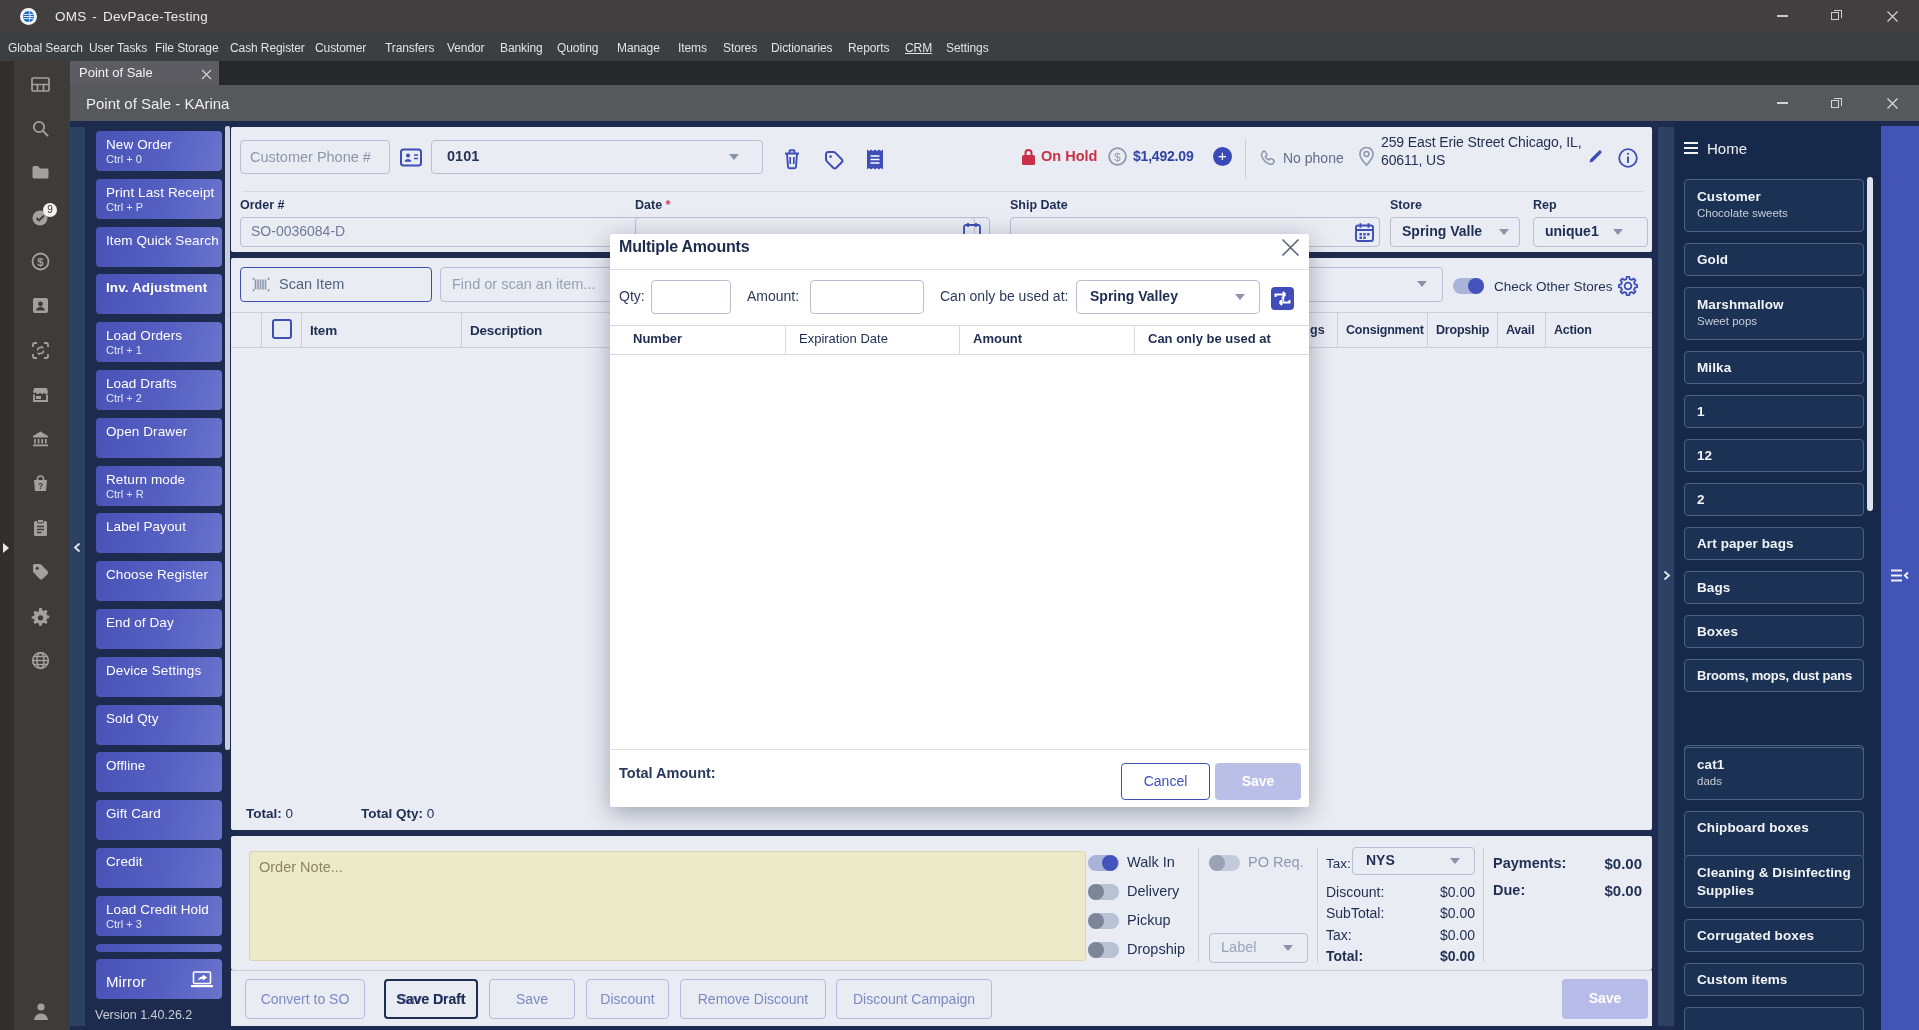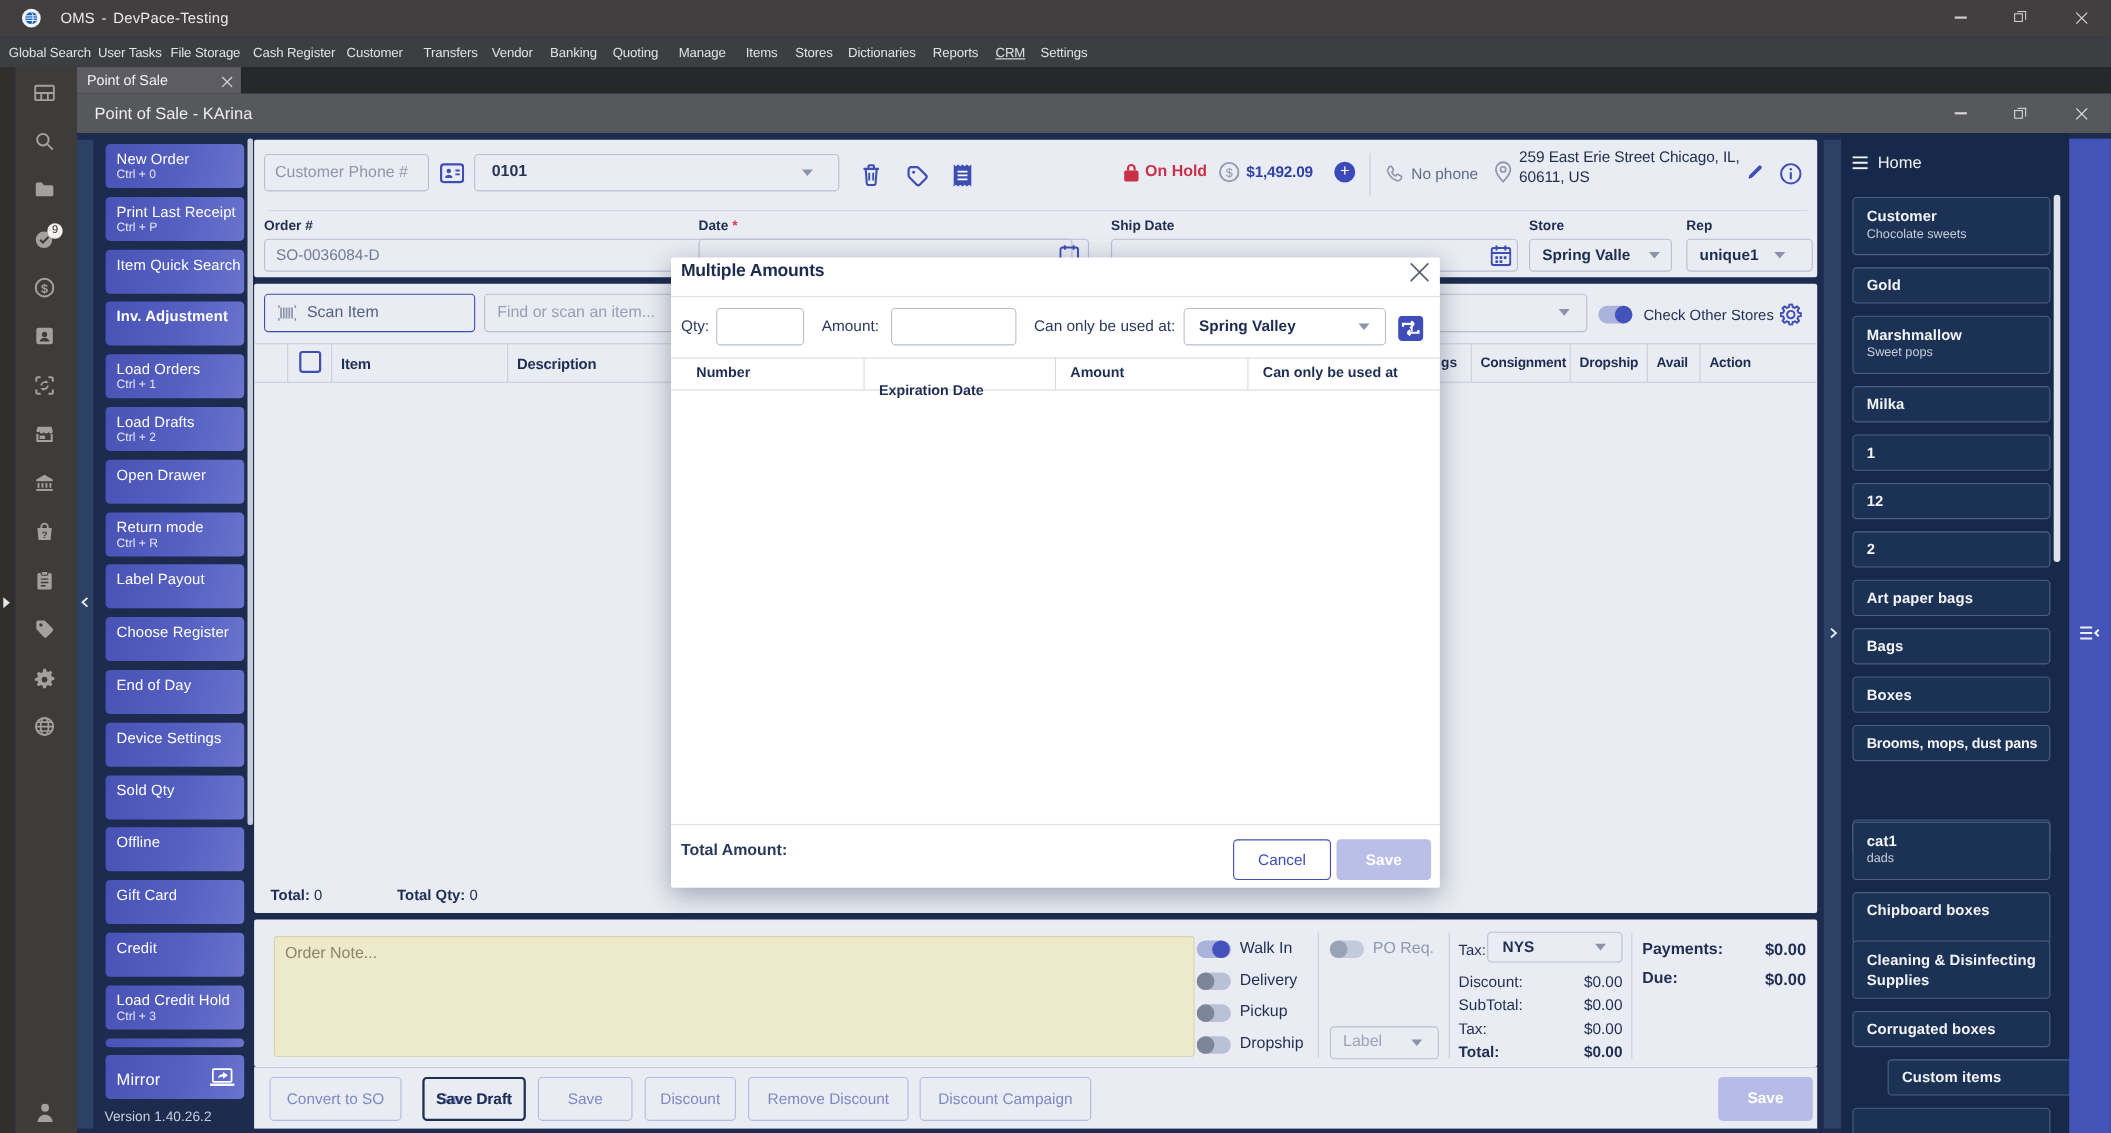--- a/index.html
+++ b/index.html
@@ -424,21 +424,21 @@
   </div>
 <div class="cbtn" style="top:811px;height:48px;">
     <div class="c1" style="padding-top:8px;">Chipboard boxes</div>
   </div>
 <div class="cbtn" style="top:855px;height:53px;">
     <div class="c1" style="padding-top:8px;line-height:18px;width:162px;white-space:normal;">Cleaning &amp; Disinfecting Supplies</div>
   </div>
 <div class="cbtn" style="top:919px;height:33px;">
     <div class="c1" style="padding-top:8px;">Corrugated boxes</div>
   </div>
-<div class="cbtn" style="top:963px;height:33px;margin-left:32px;">
+<div class="cbtn" style="top:963px;height:33px;">
     <div class="c1" style="padding-top:8px;">Custom items</div>
   </div>
 <div class="cbtn" style="top:1007px;height:33px;">
     <div class="c1" style="padding-top:8px;"></div>
   </div>
 <div class="abs" style="left:1867px;top:177px;width:6px;height:334px;background:#dfe3ea;border-radius:3px;"></div>
 <div class="abs" style="left:1881px;top:126px;width:38px;height:904px;background:#4254b5;"></div>
 <svg class="abs" style="left:1891px;top:569px" width="18" height="13" viewBox="0 0 18 13">
 <path d="M0 1.5h11M0 6.5h11M0 11.5h11" stroke="#eef0f8" stroke-width="1.9"></path>
 <path d="M17 3.5l-3.2 3 3.2 3" stroke="#eef0f8" stroke-width="1.9" fill="none"></path>
@@ -461,18 +461,18 @@
 <rect x="0" y="0" width="23" height="23" rx="4" fill="#3f4cba"></rect>
 <path d="M4.5 10V7.5h10M14.5 7.5l-2.6-2.4M14.5 7.5l-2.6 2.4" stroke="#fff" stroke-width="2" fill="none"></path>
 <path d="M18.5 13v2.5h-10M8.5 15.5l2.6-2.4M8.5 15.5l2.6 2.4" stroke="#fff" stroke-width="2" fill="none"></path>
 <path d="M10.8 11.2l1.6-1v4" stroke="#fff" stroke-width="1.6" fill="none"></path>
   </svg>
 <div class="abs" style="left:610px;top:325px;width:699px;height:30px;border-top:1px solid #d6dae2;border-bottom:1px solid #d6dae2;"></div>
 <div class="abs" style="left:785px;top:325px;width:1px;height:30px;background:#d6dae2;"></div>
 <div class="abs" style="left:959px;top:325px;width:1px;height:30px;background:#d6dae2;"></div>
 <div class="abs" style="left:1134px;top:325px;width:1px;height:30px;background:#d6dae2;"></div>
 <div class="abs" style="left:633px;top:331px;font-size:13px;font-weight:700;color:#1e2d52;">Number</div>
-<div class="abs" style="left:799px;top:331px;font-size:13px;font-weight:700;color:#1e2d52;margin-top:16px;">Expiration Date</div>
+<div class="abs" style="left:799px;top:331px;font-size:13px;font-weight:400;color:#1e2d52;">Expiration Date</div>
 <div class="abs" style="left:973px;top:331px;font-size:13px;font-weight:700;color:#1e2d52;">Amount</div>
 <div class="abs" style="left:1148px;top:331px;font-size:13px;font-weight:700;color:#1e2d52;">Can only be used at</div>
 <div class="abs" style="left:610px;top:749px;width:699px;height:1px;background:#dcdfe6;"></div>
 <div class="abs" style="left:619px;top:765px;font-size:14.5px;font-weight:600;color:#2b3a5c;">Total Amount:</div>
 <div class="abs" style="left:1121px;top:763px;width:89px;height:37px;border:1px solid #3e4eb5;border-radius:4px;color:#3e4eb5;font-size:14px;text-align:center;line-height:35px;">Cancel</div>
 <div class="abs" style="left:1215px;top:763px;width:86px;height:37px;background:#babfe8;border-radius:4px;color:#fff;font-size:14px;font-weight:600;text-align:center;line-height:37px;">Save</div>
 </body></html>

